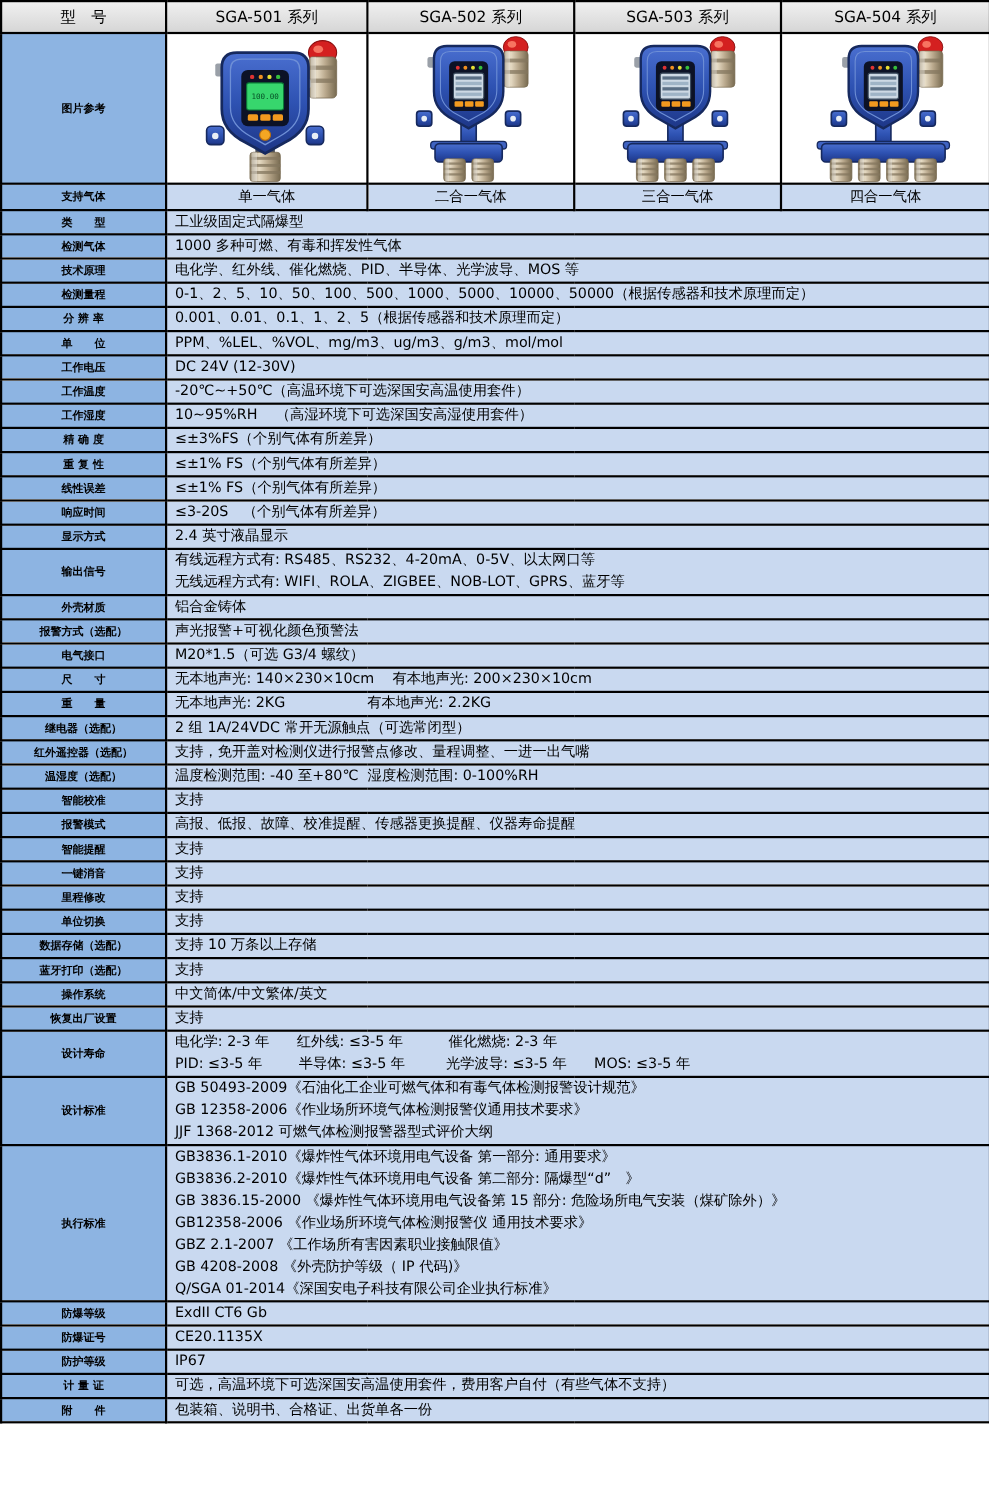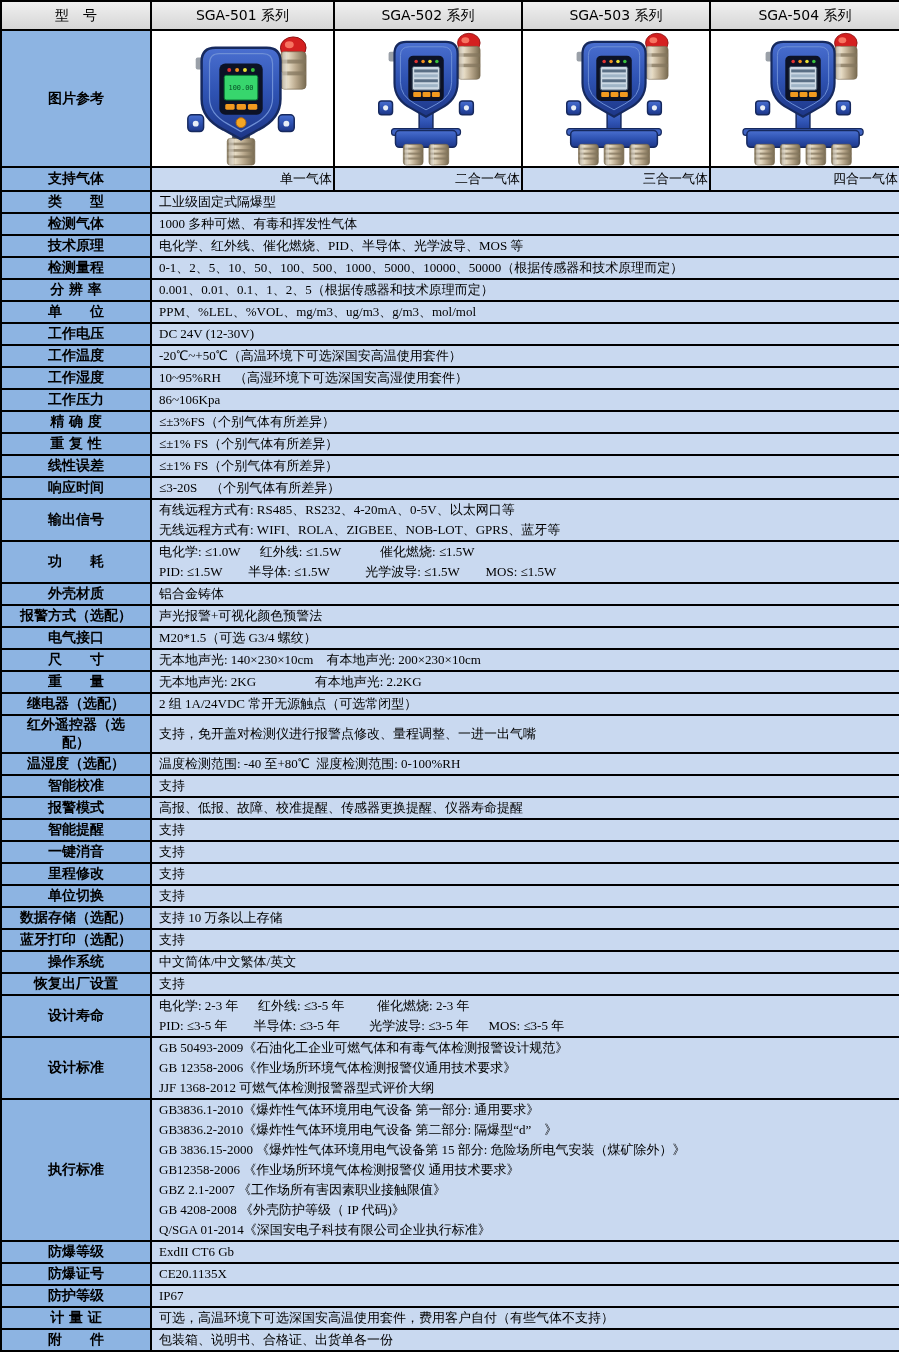--- a/index.html
+++ b/index.html
@@ -1,24 +1,24 @@
 <!DOCTYPE html>
 <html><head>
 <meta charset="utf-8">
 <style>
   html,body{margin:0;padding:0;background:#fff;}
   body{width:899px;height:1369px;overflow:hidden;font-family:"DejaVu Sans",sans-serif;}
   table{border-collapse:collapse;width:899px;table-layout:fixed;}
   td{border:2px solid #000;overflow:hidden;color:#000;}
-  .label{background:#8DB4E2;font-weight:bold;text-align:center;font-size:14px;padding:0 16px;}
+  .label{background:#8DB4E2;font-weight:bold;text-align:center;font-size:10px;padding:0 16px;}
   .content{background:#C9D9F0;font-size:13px;padding:0 7px;white-space:pre-wrap;text-align:left;vertical-align:middle;}
-  .ln{line-height:20px;font-family:Liberation Serif, serif;}
+  .ln{line-height:20px;}
   .hdr{background:linear-gradient(#f0f0f0,#d6d6d6);font-weight:normal;text-align:center;font-size:14px;height:25px;}
   .img-cell{background:#fff;height:135px;text-align:right;vertical-align:middle;padding:0;}
-  .gas-cell{background:#C9D9F0;text-align:right;font-size:13px;height:20px;margin-top:12px;}
+  .gas-cell{background:#C9D9F0;text-align:center;font-size:13px;height:20px;margin-top:12px;}
   svg{display:block;margin:0 auto;}
 </style>
 </head>
 <body>
 
 <table>
   <colgroup>
     <col style="width:150px">
       <col style="width:183px">
       <col style="width:188px">
@@ -326,46 +326,42 @@
       </tr>
       <tr>
         <td class="label">工作温度</td>
         <td class="content" colspan="4"><div class="ln">-20℃~+50℃（高温环境下可选深国安高温使用套件）</div></td>
       </tr>
       <tr>
         <td class="label">工作湿度</td>
         <td class="content" colspan="4"><div class="ln">10~95%RH    （高湿环境下可选深国安高湿使用套件）</div></td>
       </tr>
       <tr>
-        <td class="label">工作压力</td>
-        <td class="content" colspan="4"><div class="ln">86~106Kpa</div></td>
-      </tr>
-      <tr>
         <td class="label">精 确 度</td>
         <td class="content" colspan="4"><div class="ln">≤±3%FS（个别气体有所差异）</div></td>
       </tr>
       <tr>
         <td class="label">重 复 性</td>
         <td class="content" colspan="4"><div class="ln">≤±1% FS（个别气体有所差异）</div></td>
       </tr>
       <tr>
         <td class="label">线性误差</td>
         <td class="content" colspan="4"><div class="ln">≤±1% FS（个别气体有所差异）</div></td>
       </tr>
       <tr>
         <td class="label">响应时间</td>
         <td class="content" colspan="4"><div class="ln">≤3-20S　（个别气体有所差异）</div></td>
       </tr>
       <tr>
+        <td class="label">显示方式</td>
+        <td class="content" colspan="4"><div class="ln">2.4 英寸液晶显示</div></td>
+      </tr>
+      <tr>
         <td class="label">输出信号</td>
         <td class="content" colspan="4"><div class="ln">有线远程方式有: RS485、RS232、4-20mA、0-5V、以太网口等</div><div class="ln">无线远程方式有: WIFI、ROLA、ZIGBEE、NOB-LOT、GPRS、蓝牙等</div></td>
-      </tr>
-      <tr>
-        <td class="label">功　　耗</td>
-        <td class="content" colspan="4"><div class="ln">电化学: ≤1.0W      红外线: ≤1.5W            催化燃烧: ≤1.5W</div><div class="ln">PID: ≤1.5W        半导体: ≤1.5W           光学波导: ≤1.5W        MOS: ≤1.5W</div></td>
       </tr>
       <tr>
         <td class="label">外壳材质</td>
         <td class="content" colspan="4"><div class="ln">铝合金铸体</div></td>
       </tr>
       <tr>
         <td class="label">报警方式（选配）</td>
         <td class="content" colspan="4"><div class="ln">声光报警+可视化颜色预警法</div></td>
       </tr>
       <tr>

